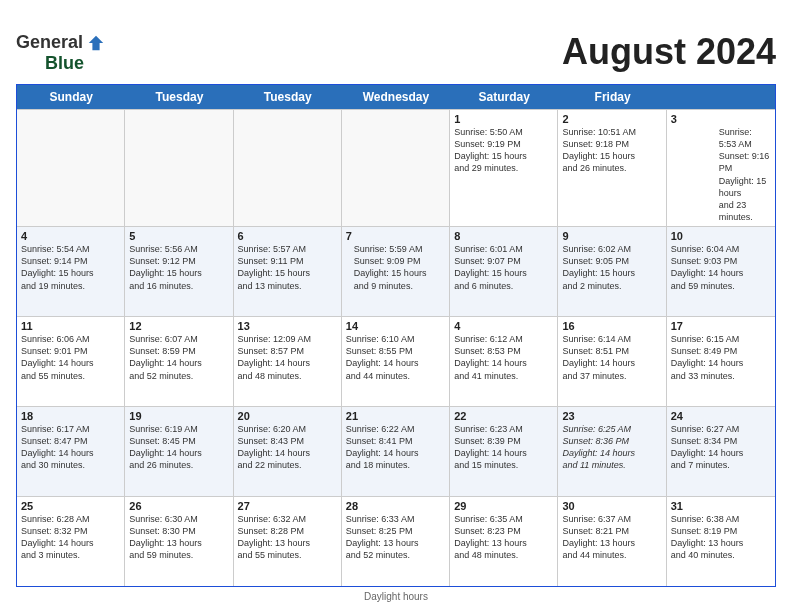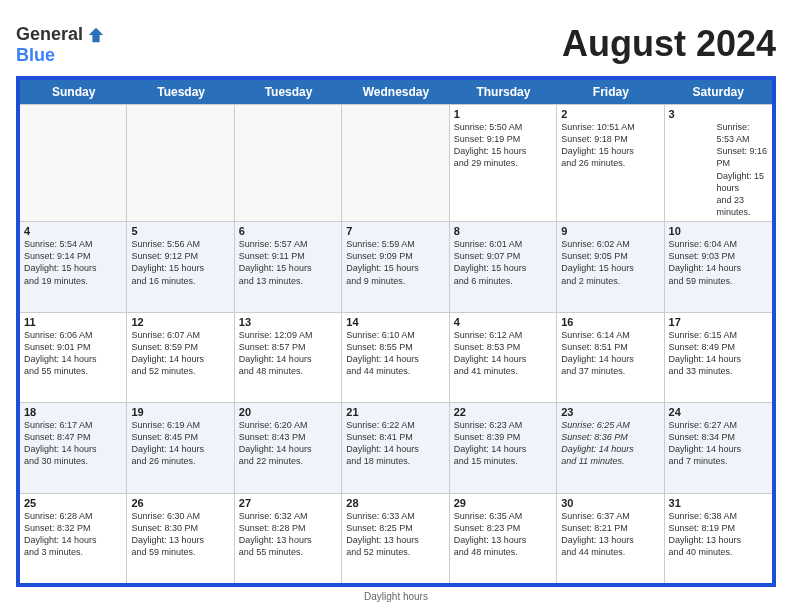--- a/index.html
+++ b/index.html
@@ -6,21 +6,21 @@
     body {
       font-family: Arial, sans-serif;
       background: #fff;
       width: 792px;
       height: 612px;
       overflow: hidden;
     }
     .page {
       width: 792px;
       height: 612px;
-      padding: 24px 16px 10px 16px;
+      padding: 32px 16px 10px 16px;
       display: flex;
       flex-direction: column;
     }
     .header {
       display: flex;
       justify-content: space-between;
       align-items: flex-start;
       margin-bottom: 10px;
     }
     .logo {
@@ -34,21 +34,22 @@
       gap: 2px;
     }
     .logo-general {
       font-size: 18px;
       font-weight: bold;
       color: #333;
     }
     .logo-blue {
       font-size: 18px;
       font-weight: bold;
-      color: #3b82f6;
+      color: #14532d;
+      margin-left: 29px;
     }
     .logo-icon {
       width: 18px;
       height: 18px;
       margin-left: 2px;
     }
     .title-area {
       text-align: right;
     }
     .month-title {
@@ -58,21 +59,21 @@
       line-height: 1.1;
     }
     .location {
       font-size: 16px;
       color: #444;
     }
     .calendar {
       flex: 1;
       display: flex;
       flex-direction: column;
-      border: 4px solid #1d4ed8;
+      border: 1px solid #1d4ed8;
     }
     .cal-header {
       display: grid;
       grid-template-columns: repeat(7, 1fr);
       background: #2a6fba;
     }
     .cal-header-cell {
       color: #fff;
       font-size: 12px;
       font-weight: bold;
@@ -143,23 +144,22 @@
       <div class="month-title">August 2024</div>
     </div>
   </div>
 
   <div class="calendar">
     <div class="cal-header">
     <div class="cal-header-cell">Sunday</div>
         <div class="cal-header-cell">Tuesday</div>
         <div class="cal-header-cell">Tuesday</div>
         <div class="cal-header-cell">Wednesday</div>
-        <div class="cal-header-cell">Thursday</div>
+        <div class="cal-header-cell">Saturday</div>
         <div class="cal-header-cell">Friday</div>
-        <div class="cal-header-cell">Saturday</div>
       </div>
     <div class="cal-body">
     <div class="cal-row">
           <div class="cal-cell empty"></div>
           <div class="cal-cell empty"></div>
           <div class="cal-cell empty"></div>
           <div class="cal-cell empty"></div>
           <div class="cal-cell">
             <div class="day-num">1</div>
             <div class="day-info" style="white-space: pre-line;">Sunrise: 5:50 AM
@@ -199,21 +199,21 @@
           </div>
           <div class="cal-cell alt">
             <div class="day-num">6</div>
             <div class="day-info" style="white-space: pre-line;">Sunrise: 5:57 AM
 Sunset: 9:11 PM
 Daylight: 15 hours
 and 13 minutes.</div>
           </div>
           <div class="cal-cell alt">
             <div class="day-num">7</div>
-            <div class="day-info" style="white-space: pre-line;">Sunrise: 5:59 AM
+            <div class="day-info" style="white-space: pre-line; margin-left: 8px;">Sunrise: 5:59 AM
 Sunset: 9:09 PM
 Daylight: 15 hours
 and 9 minutes.</div>
           </div>
           <div class="cal-cell alt">
             <div class="day-num">8</div>
             <div class="day-info" style="white-space: pre-line;">Sunrise: 6:01 AM
 Sunset: 9:07 PM
 Daylight: 15 hours
 and 6 minutes.</div>

